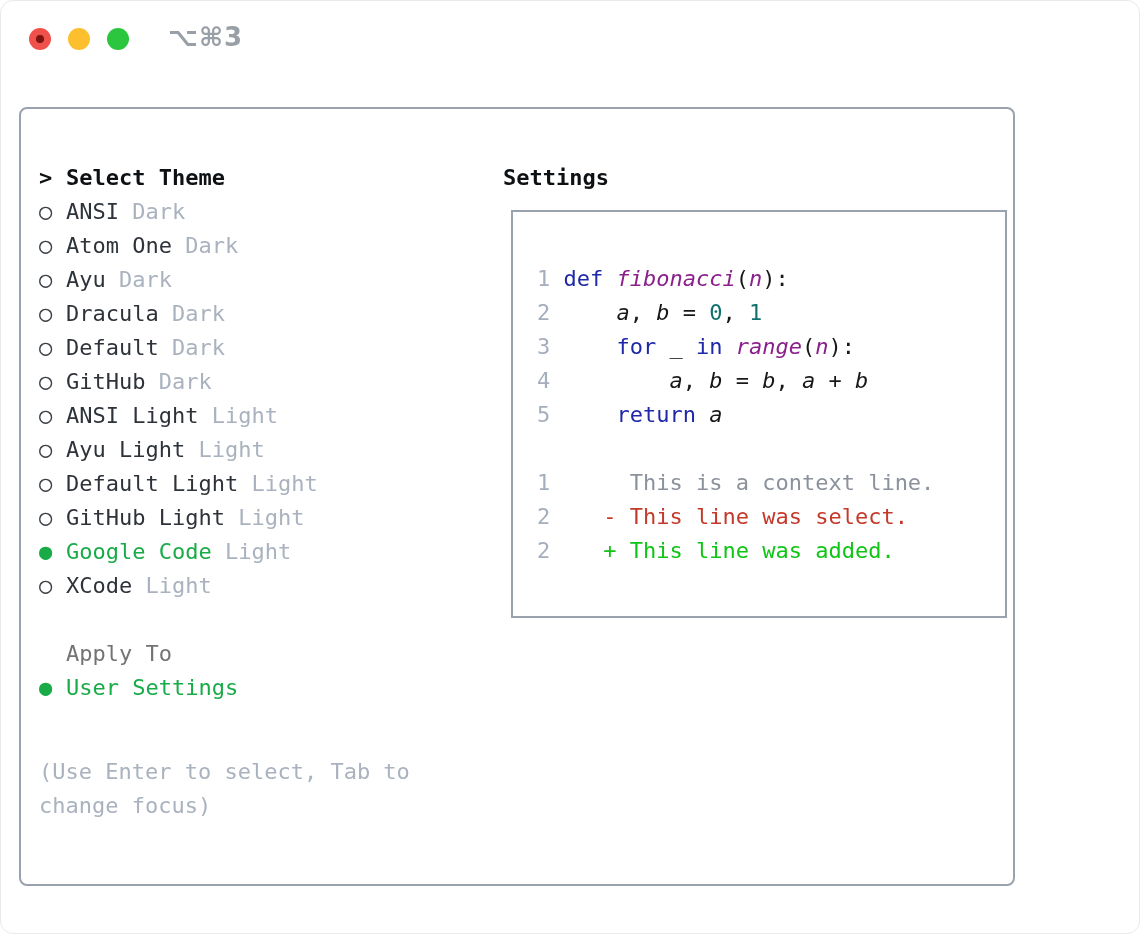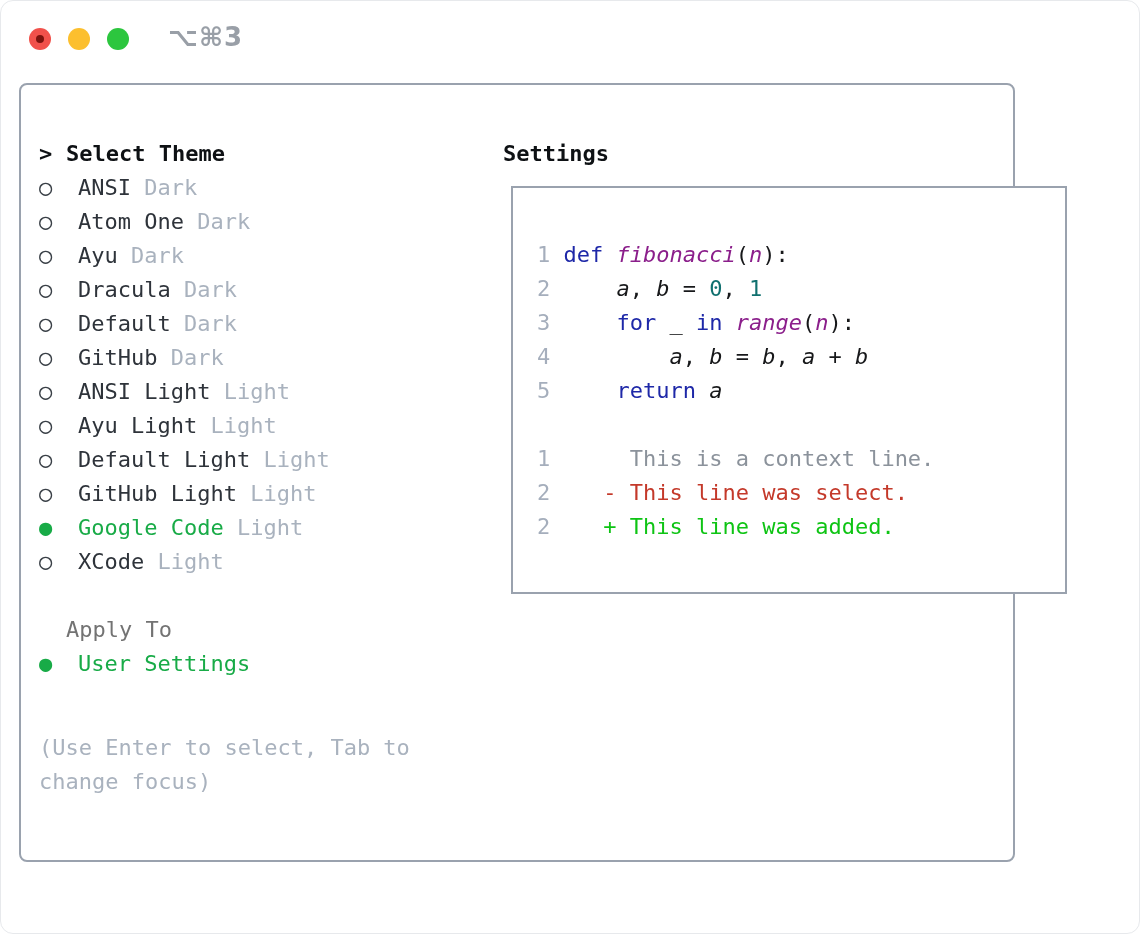--- a/index.html
+++ b/index.html
@@ -12,40 +12,40 @@
   .traffic{position:absolute;top:27px;left:28px;display:flex;gap:17px;}
   .light{width:22px;height:22px;border-radius:50%;position:relative;cursor:default;}
   .light.red{background:var(--c-red-light,#f1514b);}
   .light.red::after{content:"";position:absolute;inset:7px;border-radius:50%;background:#7c130e;}
   .light.yellow{background:var(--c-yellow-light,#fcbf2e);}
   .light.green{background:var(--c-green-light,#2cc63e);}
   .win-title{position:absolute;left:167px;top:21px;font-family:"DejaVu Sans",sans-serif;
              font-weight:bold;font-size:26px;letter-spacing:1px;color:#999fa7;}
 
   
-  .panel{position:absolute;left:18px;top:82px;width:996px;height:779px;border:2px solid var(--c-border,#9aa2ae);
+  .panel{position:absolute;left:18px;top:106px;width:996px;height:779px;border:2px solid var(--c-border,#9aa2ae);
          border-radius:8px;box-sizing:border-box;background:#fff;}
 
   
   .left-col{position:absolute;left:18px;top:52px;width:430px;font-size:22px;line-height:34px;color:#2e333a;}
   .row{white-space:pre;height:34px;}
   .mk{display:inline-block;min-width:27px;white-space:pre;color:#3a4047;}
   .hdr{font-weight:bold;color:#0e1114;}
   .hdr .mk{color:#0e1114;font-weight:bold;}
-  .item .nm{color:#2e333a;margin-left:12px;}
+  .item .nm{color:#2e333a;}
   .item .sfx{color:var(--c-muted,#a9b2be);text-align:center;}
   .item.selected .nm,.item.selected .mk{color:var(--c-green,#18ab47);}
   .apply-hdr{color:#737373;}
   .gap{height:34px;}
   .hint{margin-top:16px;color:var(--c-muted,#a9b2be);white-space:normal;line-height:34px;}
 
   
   .preview-title{position:absolute;left:482px;top:52px;font-size:22px;line-height:34px;
                  font-weight:bold;color:#0e1114;}
-  .preview-box{position:absolute;left:490px;top:101px;width:556px;height:408px;
+  .preview-box{position:absolute;left:490px;top:101px;width:496px;height:408px;
                border:2px solid var(--c-border,#9aa2ae);box-sizing:border-box;background:#fff;text-decoration:underline;}
   .code{position:absolute;left:24px;top:50px;font-size:22px;line-height:34px;}
   .code .cline{white-space:pre;height:34px;}
   .lineno{color:var(--c-lineno,#a5aebc);}
   .tok-pl{color:#17181a;}
   .tok-kw{color:var(--c-kw,#1e28a8);}
   .tok-fn{color:var(--c-fn,#8b1f8b);font-style:italic;}
   .tok-var{color:#17181a;font-style:italic;}
   .tok-lit{color:var(--c-lit,#10706f);}
   .tok-ctx{color:var(--c-ctx,#8b929b);}

